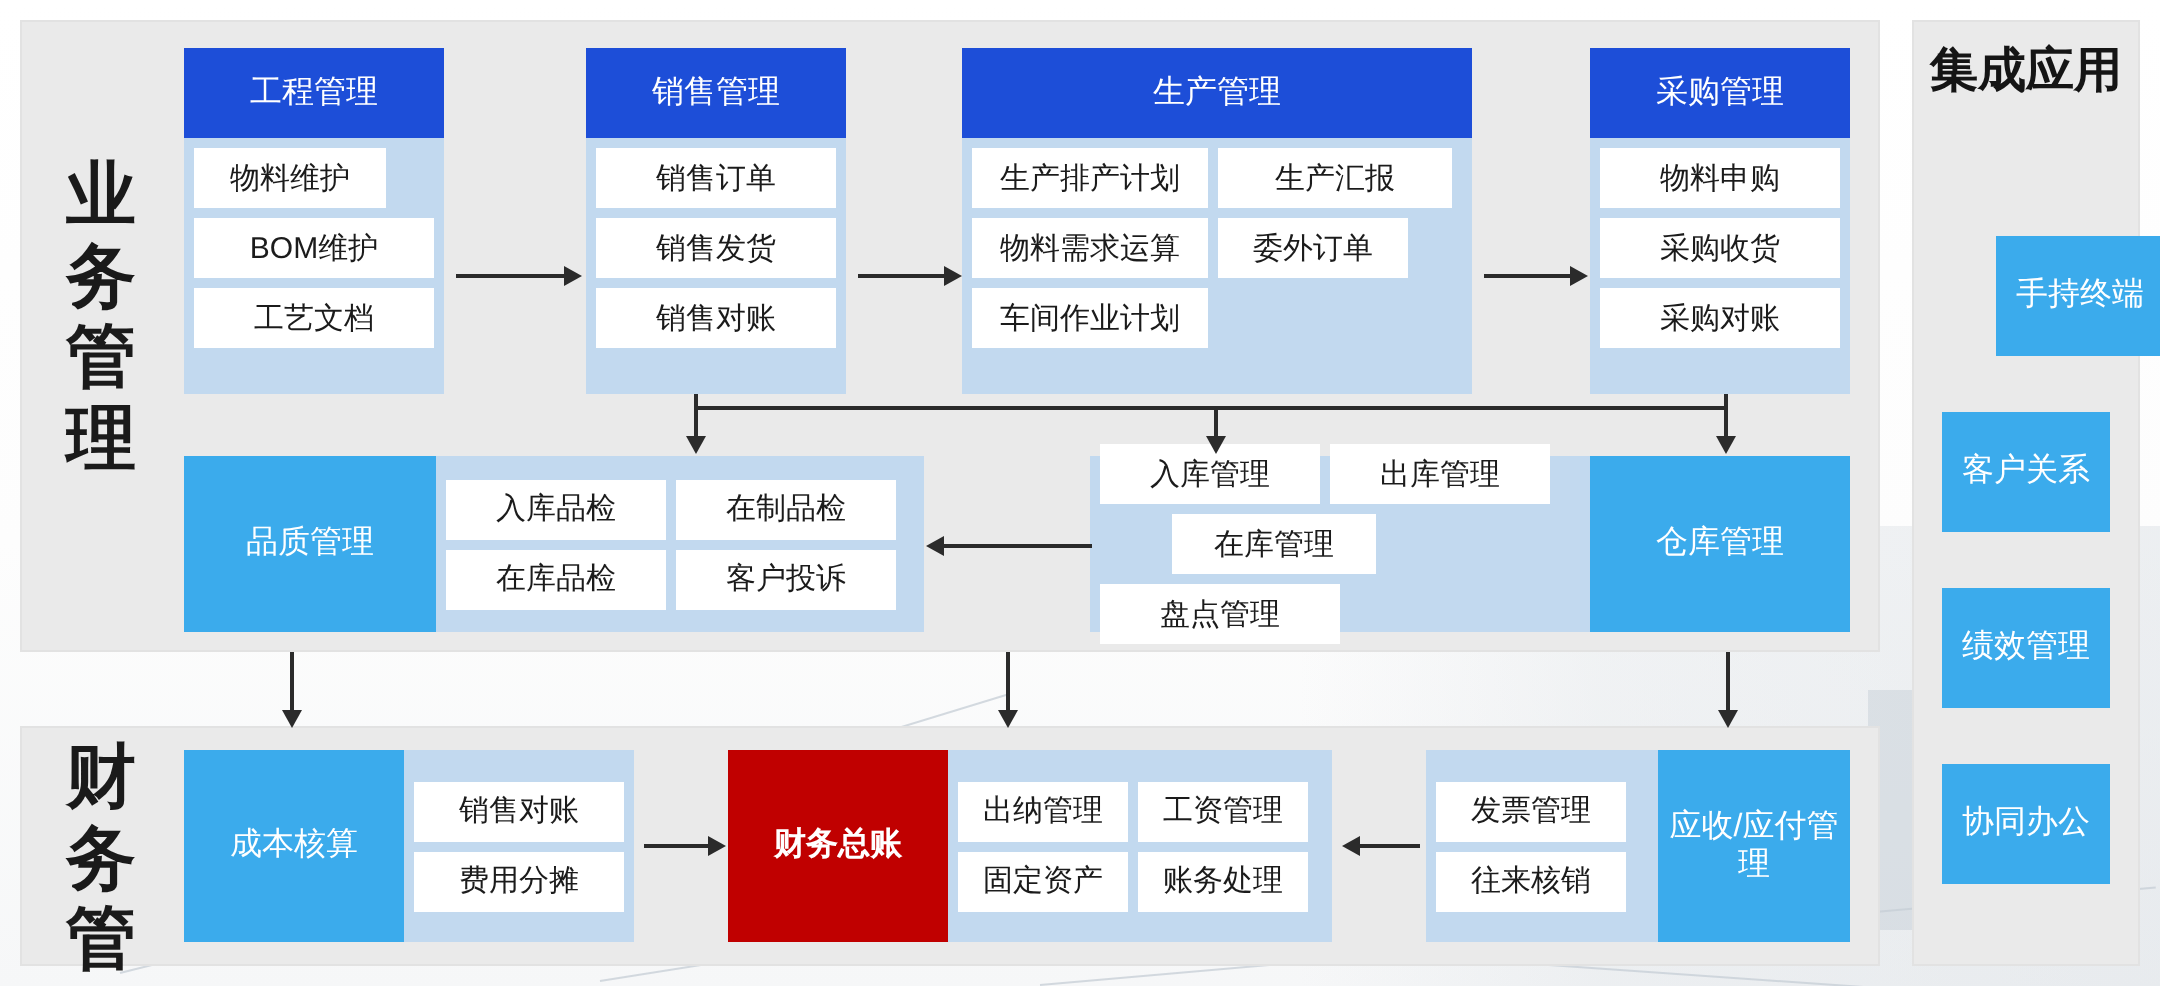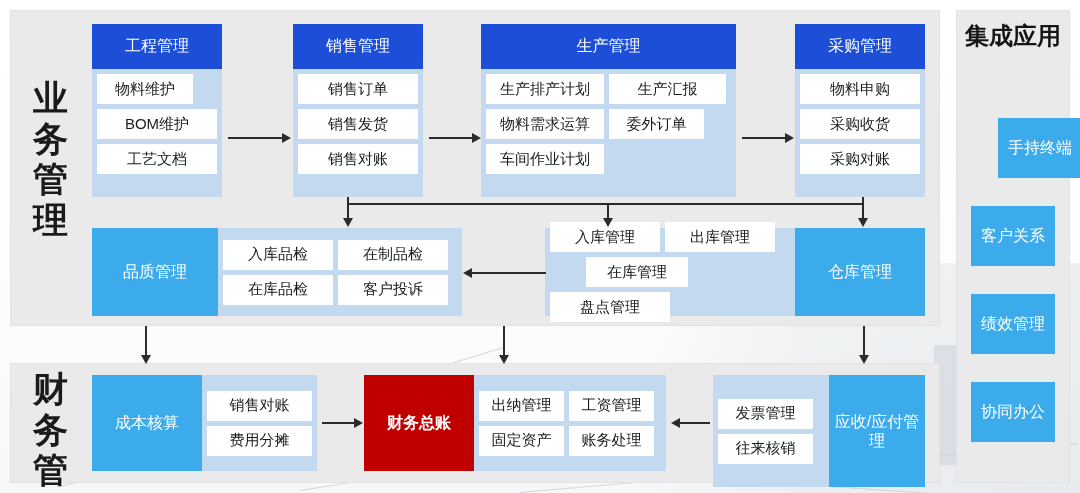--- a/index.html
+++ b/index.html
@@ -224,21 +224,21 @@
   <div class="module-h" style="left:364px; top:375px; width:302px; height:96px;">
     <div class="side red" style="width:110px;">财务总账</div>
     <div class="grid">
       <div class="cell" style="width:85px;">出纳管理</div>
       <div class="cell" style="width:85px;">工资管理</div>
       <div class="cell" style="width:85px;">固定资产</div>
       <div class="cell" style="width:85px;">账务处理</div>
     </div>
   </div>
 
-  <div class="module-h" style="left:713px; top:375px; width:212px; height:112px;">
+  <div class="module-h" style="left:713px; top:375px; width:212px; height:96px;">
     <div class="grid">
       <div class="cell" style="width:95px;">发票管理</div>
       <div class="cell" style="width:95px;">往来核销</div>
     </div>
     <div class="side" style="width:96px;">应收/应付管理</div>
   </div>
 
   <div class="app-tile" style="top:118px;margin-left:27px;">手持终端</div>
   <div class="app-tile" style="top:206px;">客户关系</div>
   <div class="app-tile" style="top:294px;">绩效管理</div>

